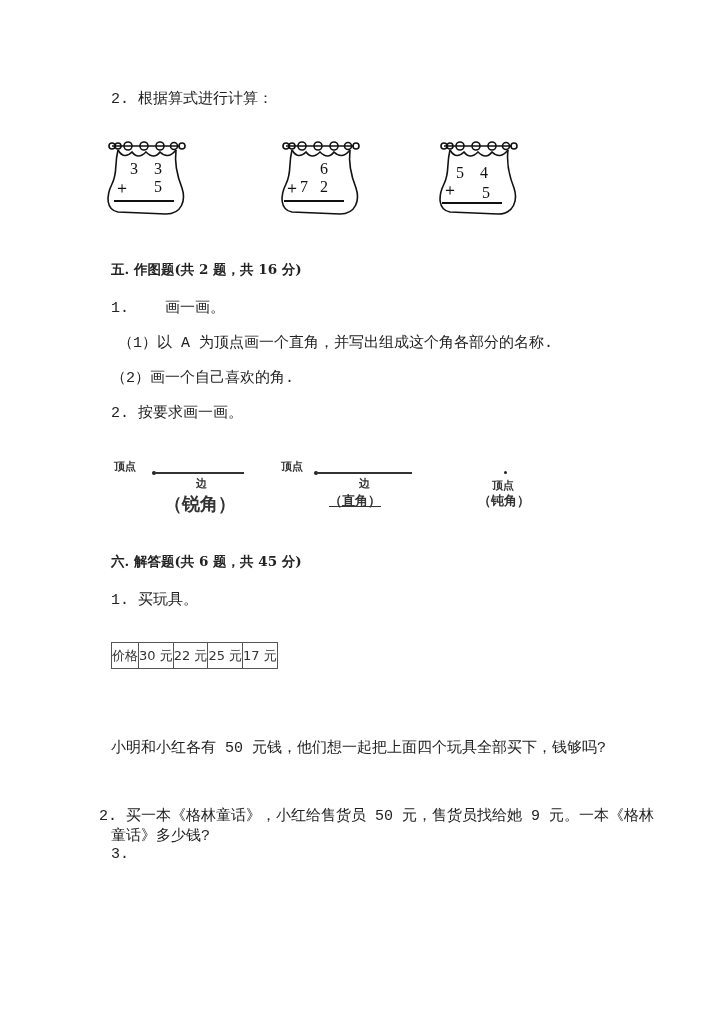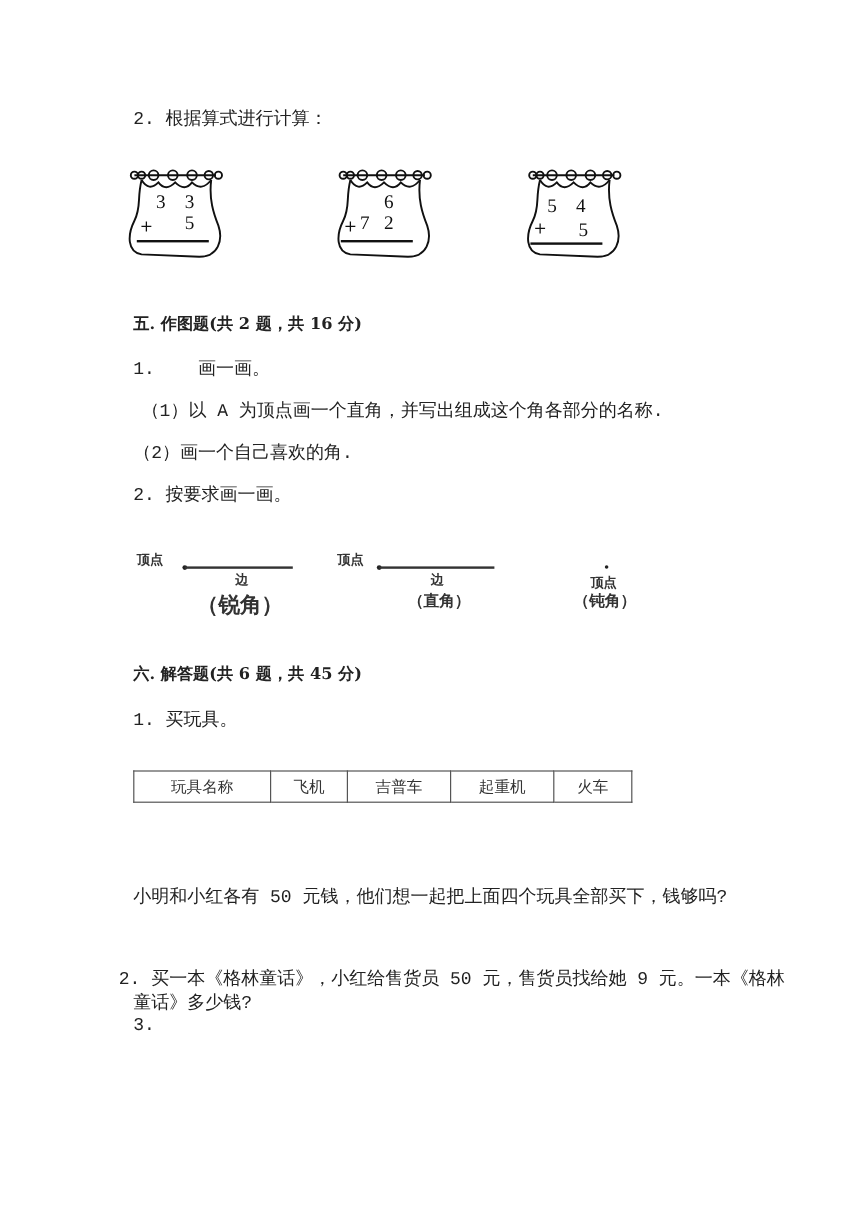--- a/index.html
+++ b/index.html
@@ -104,39 +104,39 @@
   <div class="dot" style="left:152px; top:471px;"></div>
   <div class="side" style="left:154px; top:472px; width:90px;"></div>
   <span class="lbl" style="left:196px; top:476px;">边</span>
   <span class="lbl" style="left:164px; top:492px; font-size:18px;">（锐角）</span>
 </div>
 <div>
   <span class="lbl" style="left:281px; top:459px;">顶点</span>
   <div class="dot" style="left:314px; top:471px;"></div>
   <div class="side" style="left:316px; top:472px; width:96px;"></div>
   <span class="lbl" style="left:359px; top:476px;">边</span>
-  <span class="lbl" style="left:340px; top:492px; font-size:13px;">（直角）</span>
+  <span class="lbl" style="left:329px; top:492px; font-size:13px;text-decoration:underline;">（直角）</span>
 </div>
 <div>
   <div class="dot" style="left:504px; top:471px; width:3px; height:3px;"></div>
   <span class="lbl" style="left:492px; top:478px;">顶点</span>
   <span class="lbl" style="left:478px; top:492px; font-size:13px;">（钝角）</span>
 </div>
 
 <div class="abs h" style="left:111px; top:553px;">六. 解答题(共 6 题，共 45 分)</div>
 <div class="abs t" style="left:111px; top:590px;">1. 买玩具。</div>
 
 <table class="toys">
   <tbody>
-      <tr>
-    <td style="width:113px;">玩具名称</td>
-    <td style="width:63px;">飞机</td>
-    <td style="width:85px;">吉普车</td>
-    <td style="width:85px;">起重机</td>
-    <td style="width:64px;">火车</td>
+  <tr>
+    <td>价格</td>
+    <td>30 元</td>
+    <td>22 元</td>
+    <td>25 元</td>
+    <td>17 元</td>
   </tr>
 </tbody>
   </table>
 
 <div class="abs t" style="left:111px; top:738px;text-align:right;">小明和小红各有 50 元钱，他们想一起把上面四个玩具全部买下，钱够吗?</div>
 <div class="abs t" style="left:99px; top:806px;">2. 买一本《格林童话》，小红给售货员 50 元，售货员找给她 9 元。一本《格林</div>
 <div class="abs t" style="left:111px; top:826px;">童话》多少钱?</div>
 <div class="abs t" style="left:111px; top:846px;">3.</div>
 
 </body></html>

